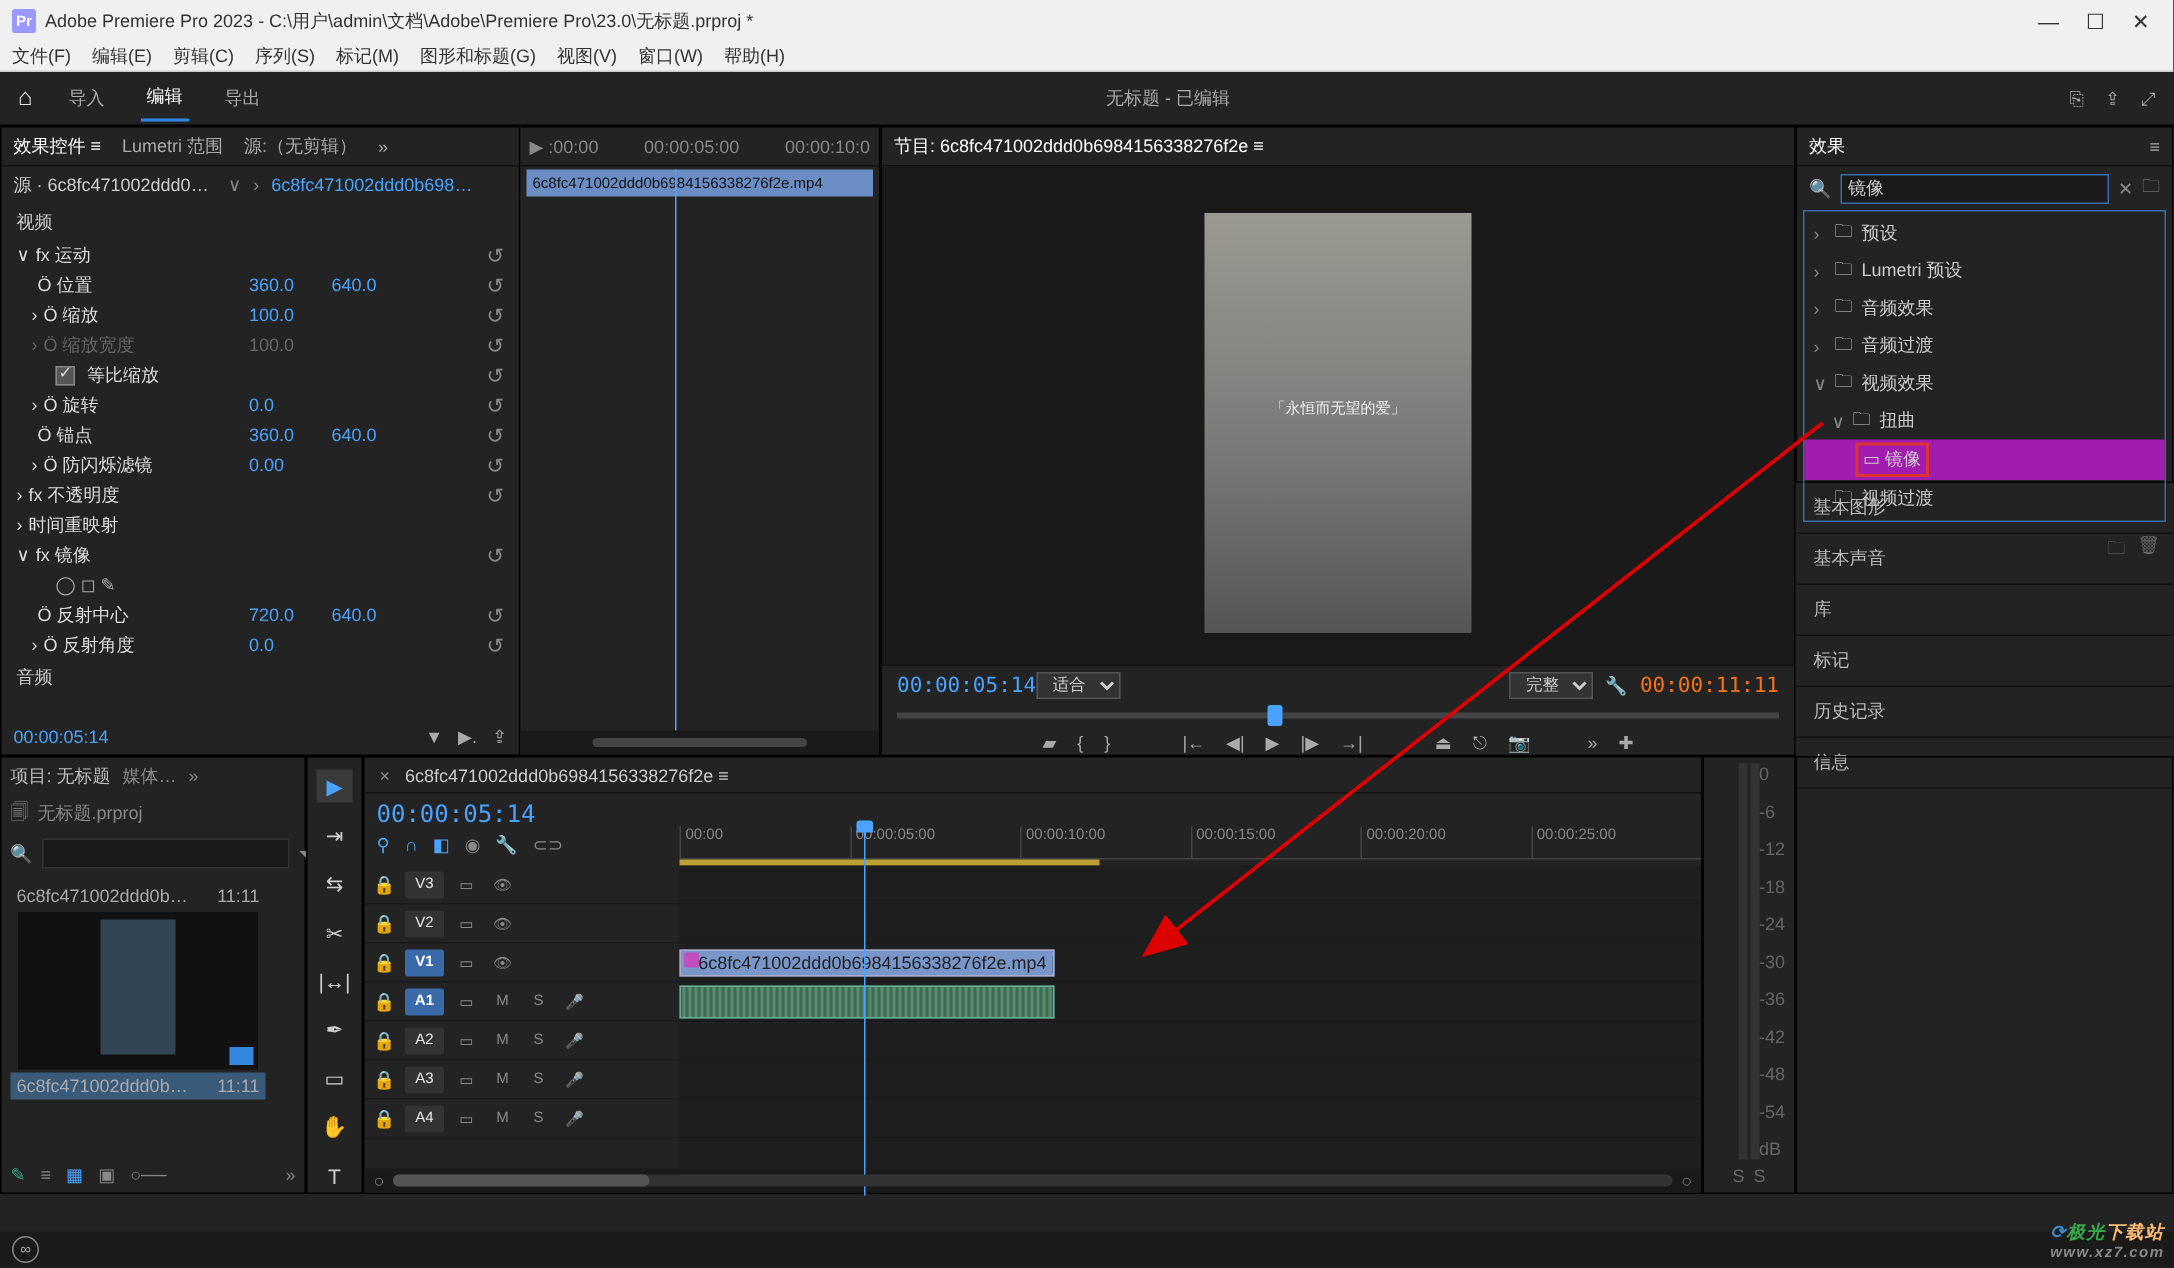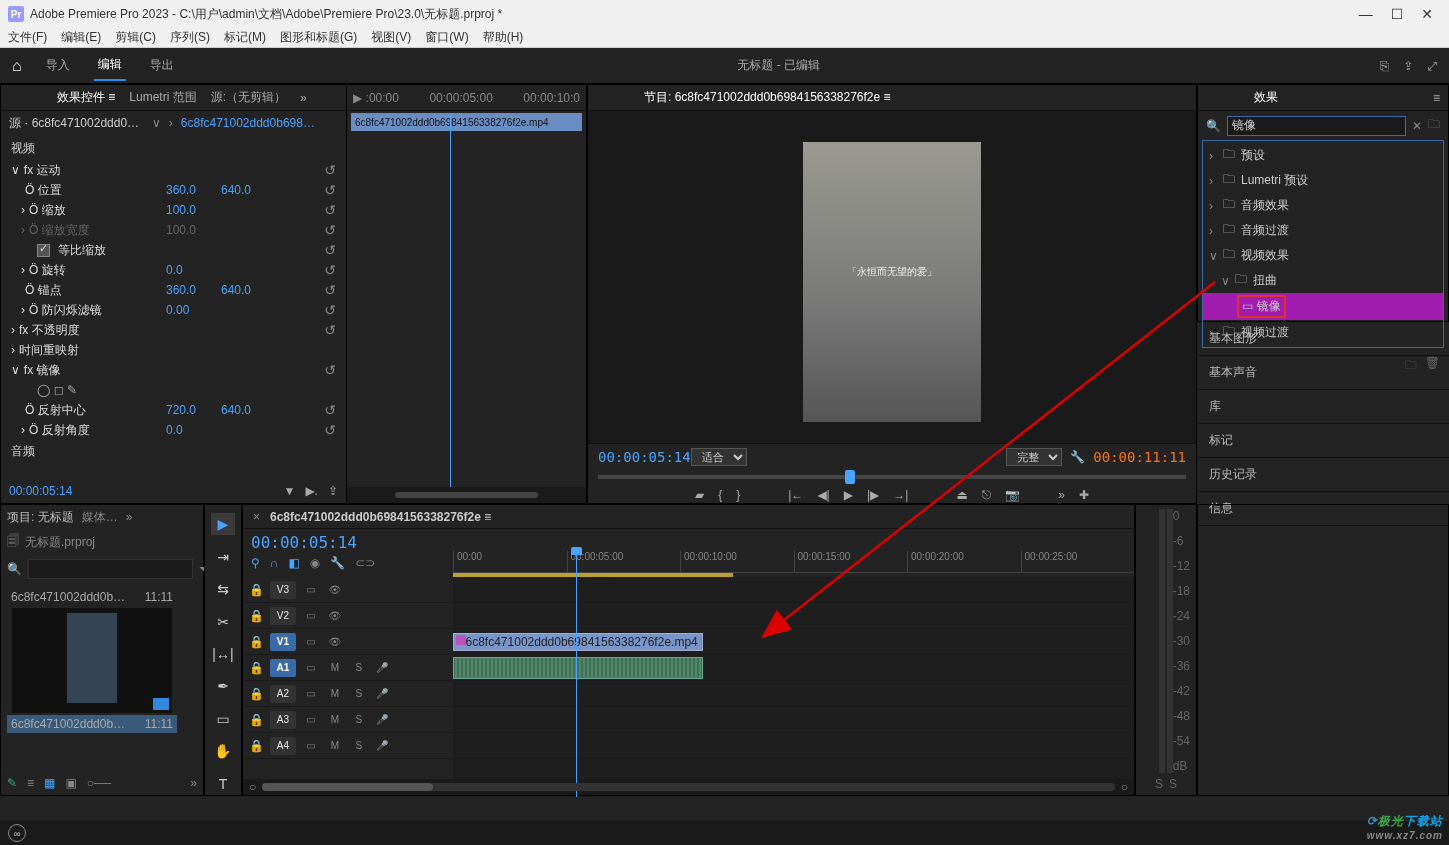--- a/index.html
+++ b/index.html
@@ -23,21 +23,21 @@
 .ws-tab { color: #aaa; padding: 6px 4px; cursor: pointer; }
 .ws-tab.active { color: #fff; border-bottom: 2px solid #2d8ceb; }
 .ws-center { flex: 1; text-align: center; color: #aaa; }
 .ws-right { display: flex; gap: 14px; font-size: 15px; color: #aaa; }
 
 
 .main { display: flex; height: 420px; }
 .panel { background: #232323; border: 1px solid #000; display: flex; flex-direction: column; }
 .panel-tabs { display: flex; align-items: center; height: 26px; padding: 0 8px; gap: 14px; border-bottom: 1px solid #111; color: #aaa; }
 .panel-tabs .tab { cursor: pointer; padding: 4px 0; }
-.panel-tabs .tab.active { color: #fff; margin-left: 48px; }
+.panel-tabs .tab.active { color: #fff; }
 .panel-tabs .hamb { margin-left: auto; cursor: pointer; }
 
 
 .col-left { width: 347px; display: flex; flex-direction: column; }
 .ec-header { height: 24px; display: flex; align-items: center; padding: 0 8px; gap: 8px; font-size: 11px; }
 .ec-header .src1 { color: #ccc; white-space: nowrap; overflow: hidden; text-overflow: ellipsis; max-width: 135px; }
 .ec-header .chev { color: #888; }
 .ec-header .src2 { color: #4aa3ff; white-space: nowrap; overflow: hidden; text-overflow: ellipsis; max-width: 135px; }
 .ec-body { flex: 1; overflow: hidden; position: relative; }
 .prop-list { padding: 2px 0; }
@@ -105,21 +105,21 @@
 .pp-footer { height: 24px; display: flex; align-items: center; gap: 10px; padding: 0 6px; color: #888; }
 
 
 .tools-col { width: 38px; background: #232323; border: 1px solid #000; display: flex; flex-direction: column; align-items: center; gap: 10px; padding-top: 8px; }
 .tool { width: 24px; height: 24px; display: flex; align-items: center; justify-content: center; color: #ccc; cursor: pointer; font-size: 14px; }
 .tool.active { background: #3a3a3a; color: #4aa3ff; }
 
 
 .timeline-panel { flex: 1; border: 1px solid #000; display: flex; flex-direction: column; position: relative; }
 .tl-header { height: 24px; display: flex; align-items: center; padding: 0 10px; gap: 10px; border-bottom: 1px solid #111; }
-.tl-header .seqname { color: #ccc; font-weight: bold; }
+.tl-header .seqname { color: #ccc; }
 .tl-sub { height: 48px; display: flex; }
 .tl-sub-left { width: 210px; padding: 4px 8px; }
 .tl-time { color: #4aa3ff; font-family: monospace; font-size: 16px; }
 .tl-icons { display: flex; gap: 10px; color: #888; margin-top: 4px; }
 .tl-ruler { flex: 1; position: relative; }
 .ruler-ticks { position: absolute; top: 22px; left: 0; right: 0; height: 22px; border-bottom: 1px solid #444; display: flex; }
 .ruler-ticks span { flex: 1; color: #888; font-size: 10px; border-left: 1px solid #444; padding-left: 3px; }
 .ruler-yellow { position: absolute; top: 44px; left: 0; width: 280px; height: 4px; background: #bba033; }
 .playhead { position: absolute; top: 20px; bottom: -220px; left: 123px; width: 1px; background: #4aa3ff; }
 .playhead::before { content: ""; position: absolute; top: -2px; left: -5px; width: 11px; height: 8px; background: #4aa3ff; border-radius: 2px 2px 0 0; }
@@ -646,15 +646,15 @@
 <svg class="arrow-svg" width="1449" height="845" style="top:0;left:0">
   <defs>
       <marker id="ah" markerWidth="12" markerHeight="12" refX="10" refY="5" orient="auto">
         <path d="M0,0 L12,5 L0,10 z" fill="#d00"></path>
       </marker>
     </defs>
   <line x1="1215" y1="282" x2="765" y2="635" stroke="#d00" stroke-width="2.5" marker-end="url(#ah)"></line>
 </svg>
 
 <div class="watermark">
-  <span class="sw">⟳</span><span>极光</span><span style="color:#0ea5e9">下载站</span>
+  <span class="sw">⟳</span><span>极光</span><span style="color:#fdba74">下载站</span>
   <div style="font-size:10px;color:#888;text-align:right">www.xz7.com</div>
 </div>
 
 </body></html>

